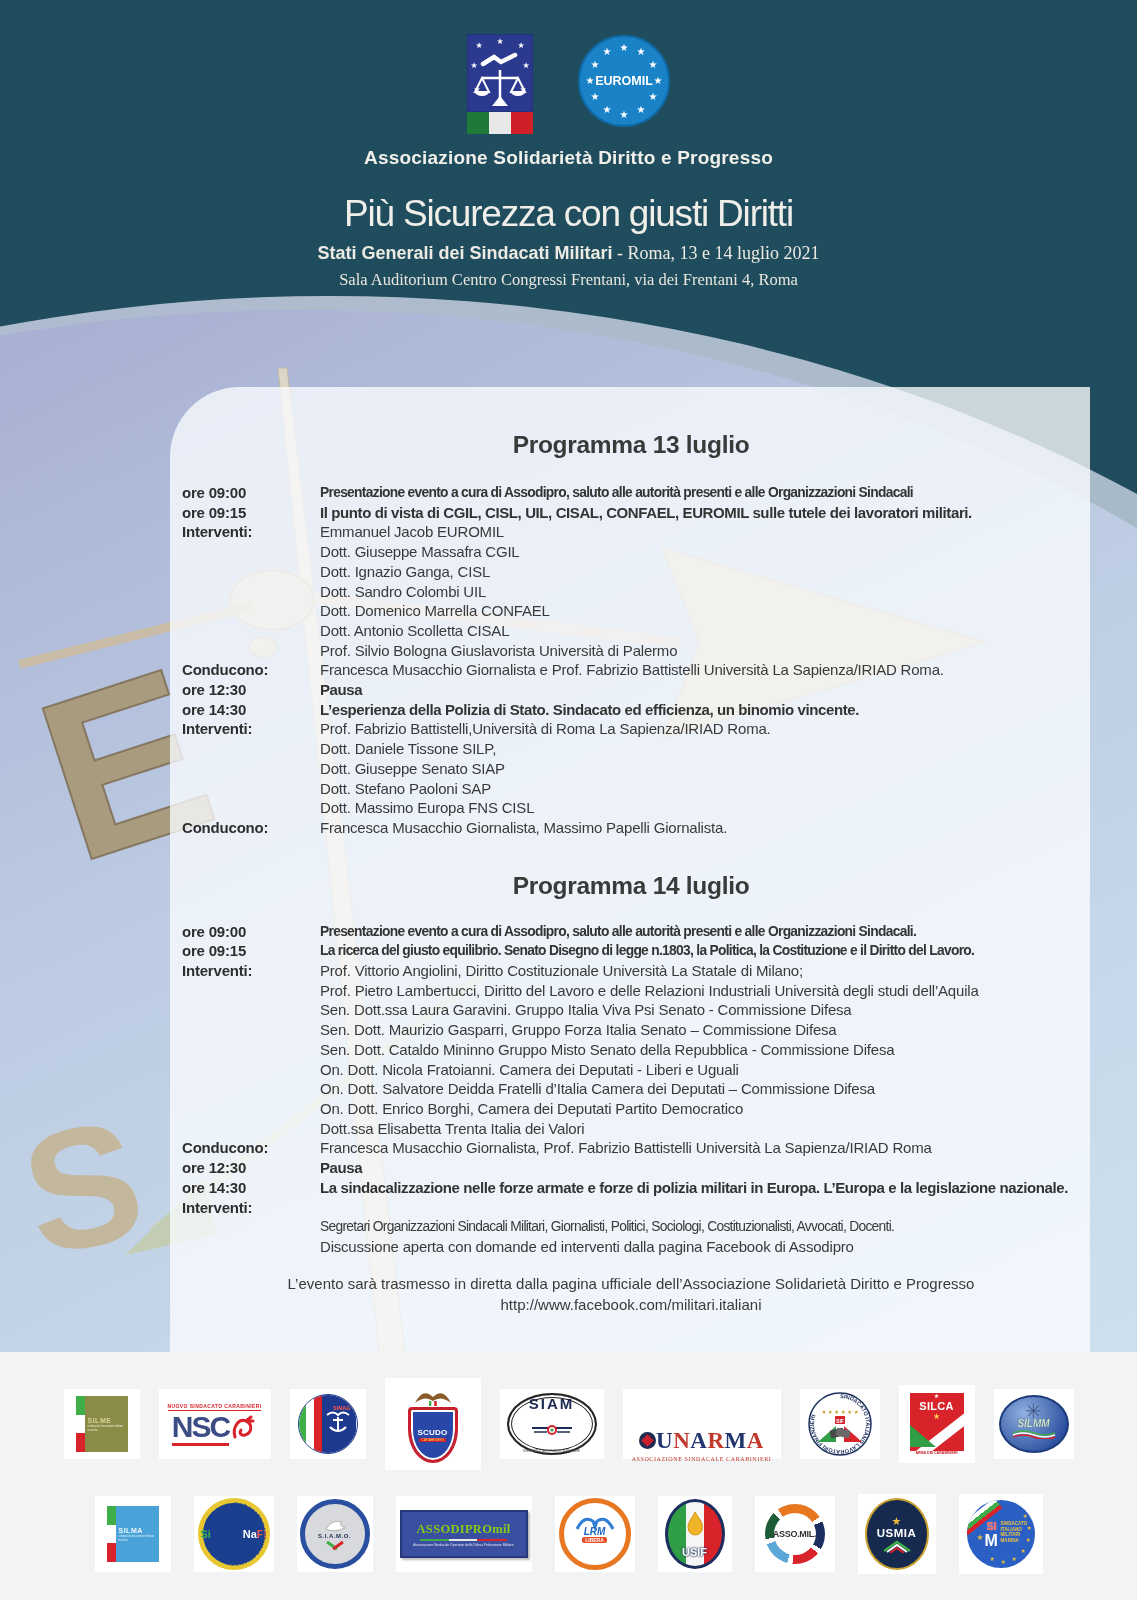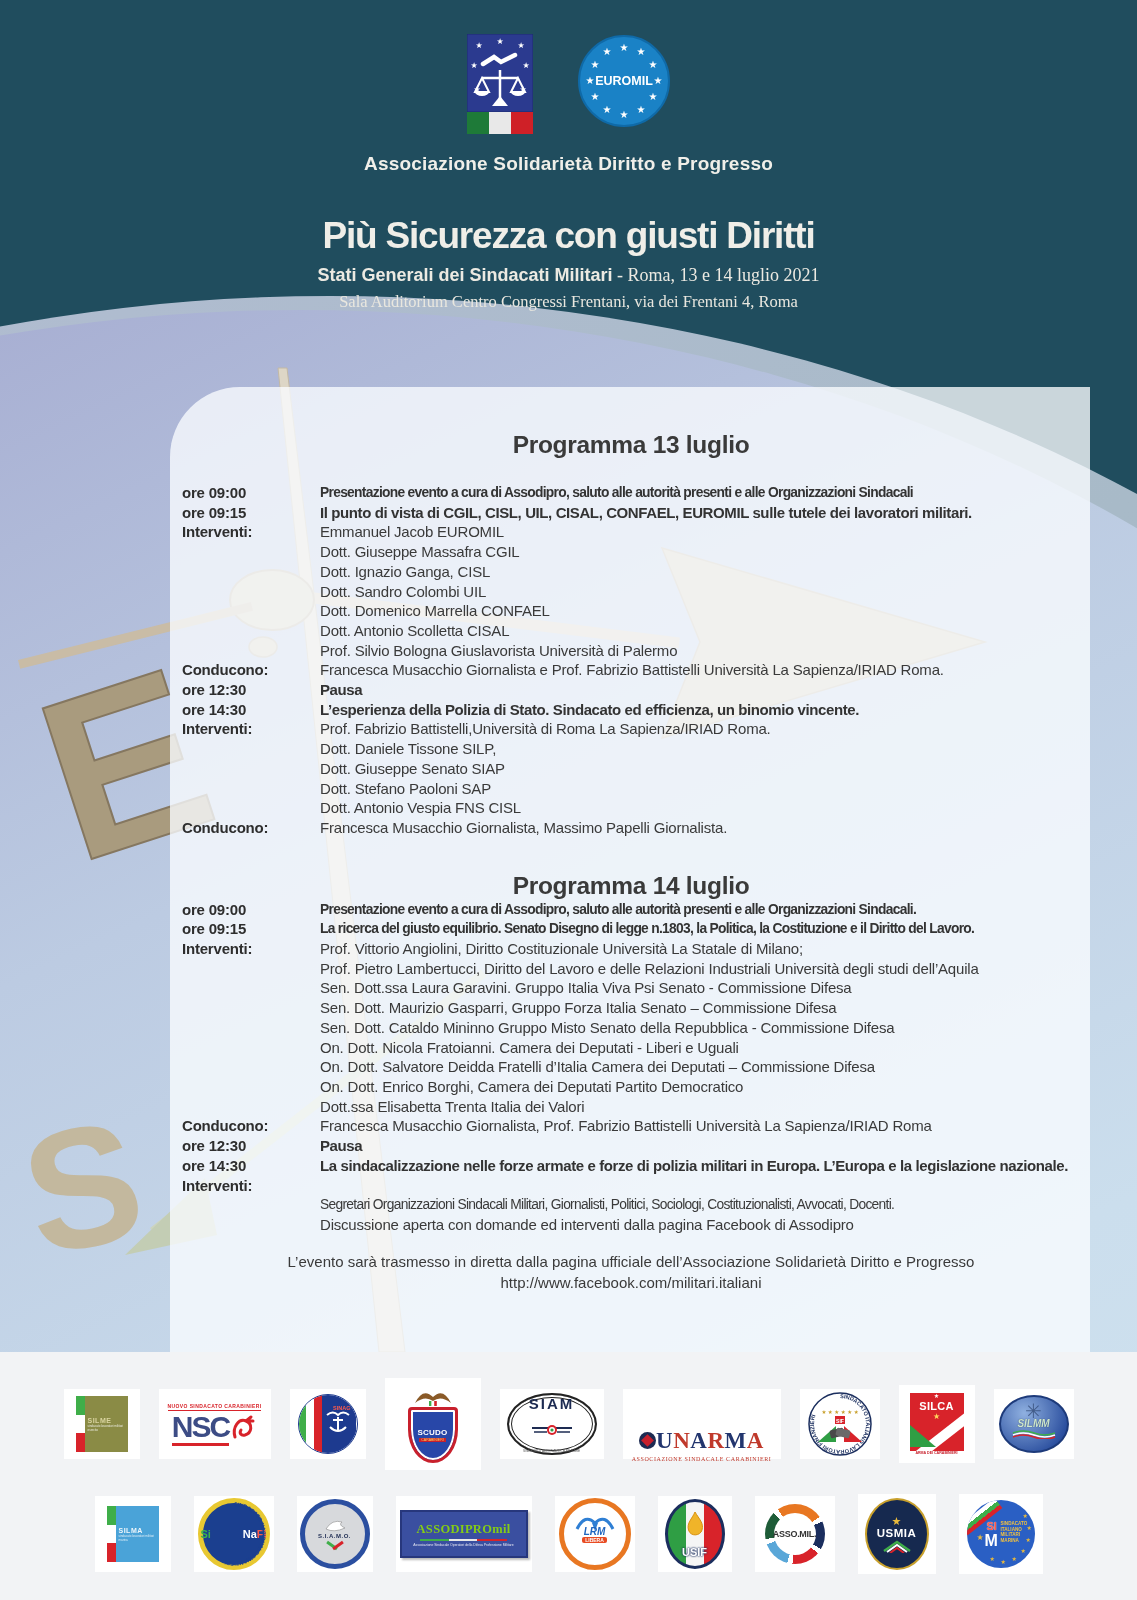--- a/index.html
+++ b/index.html
@@ -10,34 +10,34 @@
   .teal{position:absolute;left:0;top:0;width:1137px;height:1352px;background:#204d5e;z-index:0;}
   .rim{position:absolute;left:-1080px;top:296px;width:2820px;height:2200px;border-radius:50%;
     background:linear-gradient(140deg,#b6bed6 0%,#a8bac8 45%,#9fb2bf 100%);z-index:1;}
   .photo{position:absolute;left:-1100px;top:310px;width:2800px;height:2200px;border-radius:50%;
     background:linear-gradient(155deg,#9a9cc8 0%,#a7aed2 14%,#bccbe2 34%,#cbdeed 55%,#d2e4f0 75%,#d7e9f3 100%);z-index:2;}
   .vane{position:absolute;left:0;top:0;z-index:3;}
 
   
   .header{position:absolute;left:0;top:0;width:1137px;text-align:center;z-index:6;}
   .hlogos{margin-top:34px;display:flex;justify-content:center;align-items:flex-start;gap:44px;}
-  .assoc{margin-top:19px;font-size:19px;font-weight:bold;color:#f0efe9;letter-spacing:.2px;}
-  .title{margin-top:40px;font-size:37px;font-weight:bold;color:#efeee8;letter-spacing:-1.2px;}
+  .assoc{margin-top:13px;font-size:19px;font-weight:bold;color:#f0efe9;letter-spacing:.2px;}
+  .title{margin-top:24px;font-size:37px;font-weight:normal;color:#efeee8;letter-spacing:-1.2px;}
   .subtitle{margin-top:8px;font-size:18px;color:#eceae2;}
   .subtitle .sb{font-weight:bold;}
   .subtitle .sr{font-family:"Liberation Serif",serif;font-weight:normal;}
   .venue{margin-top:6px;font-size:16.5px;color:#e9e7df;font-family:"Liberation Serif",serif;}
 
   
   .panel{position:absolute;left:170px;top:387px;width:920px;height:965px;
     background:rgba(250,252,255,.78);border-top-left-radius:70px;z-index:4;
     box-sizing:border-box;padding:44px 10px 0 12px;}
   .pheading{font-size:24.5px;font-weight:bold;color:#3a3a3a;text-align:center;letter-spacing:-.3px;}
   .ph13{margin-bottom:24px;}
-  .ph14{margin-top:34px;}
+  .ph14{margin-top:34px;margin-bottom:22px;}
   .prow{display:flex;line-height:19.7px;}
   .plabel{flex:0 0 138px;font-weight:bold;color:#2e2e2e;font-size:15px;letter-spacing:-.2px;}
   .ptext{flex:1;color:#3a3a3a;font-size:15px;letter-spacing:-.2px;}
   .ptext.b{font-weight:bold;color:#333;letter-spacing:-.4px;}
   .ptext.n{font-size:13.8px;letter-spacing:-.7px;}
   .pfooter{margin-top:16px;text-align:center;color:#3a3a3a;font-size:15px;line-height:21px;}
 
   
   .strip{position:absolute;left:0;top:1352px;width:1137px;height:248px;background:#f2f3f5;z-index:7;}
   .lrow{display:flex;justify-content:center;align-items:center;}
@@ -322,21 +322,21 @@
           <span class="ptext">Dott. Giuseppe Senato SIAP</span>
         </div>
 
         <div class="prow">
           <span class="plabel"></span>
           <span class="ptext">Dott. Stefano Paoloni SAP</span>
         </div>
 
         <div class="prow">
           <span class="plabel"></span>
-          <span class="ptext">Dott. Antonio Vespia FNS CISL</span>
+          <span class="ptext">Dott. Massimo Europa FNS CISL</span>
         </div>
 
         <div class="prow">
           <span class="plabel">Conducono:</span>
           <span class="ptext">Francesca Musacchio Giornalista, Massimo Papelli Giornalista.</span>
         </div>
       </div>
     <div class="pheading ph14">Programma 14 luglio</div>
     <div>
 

